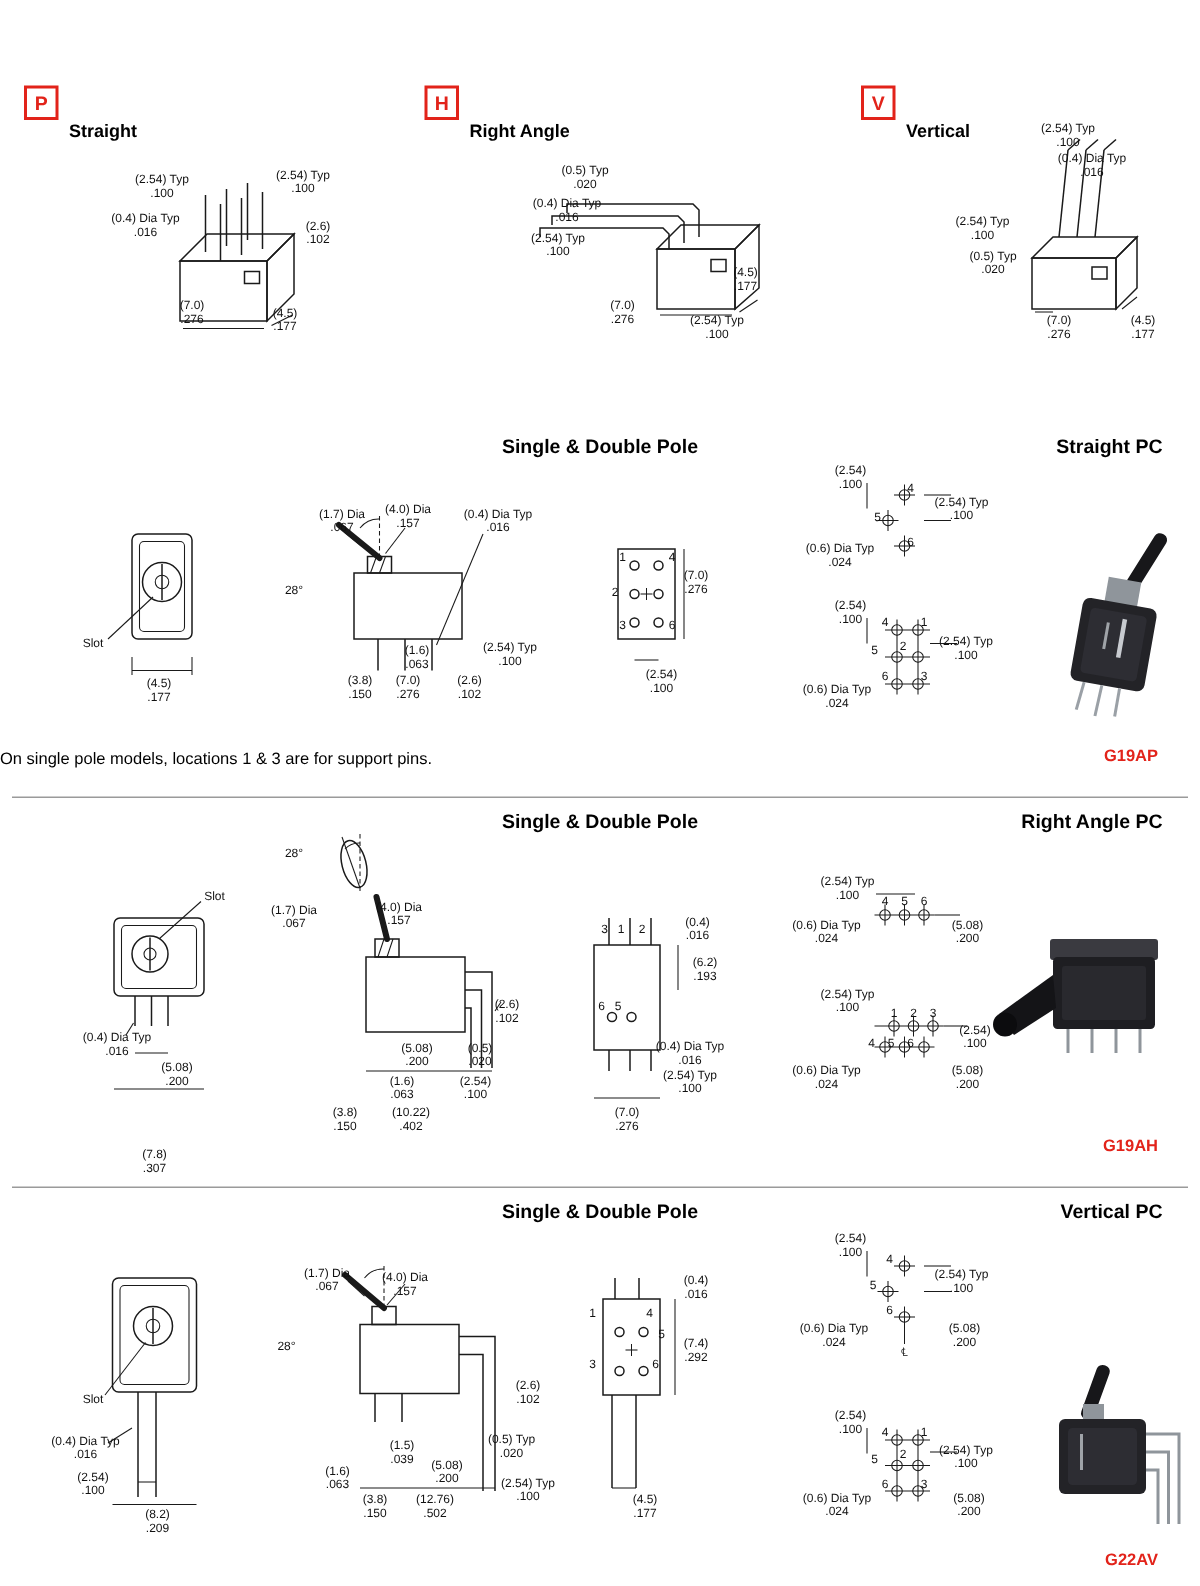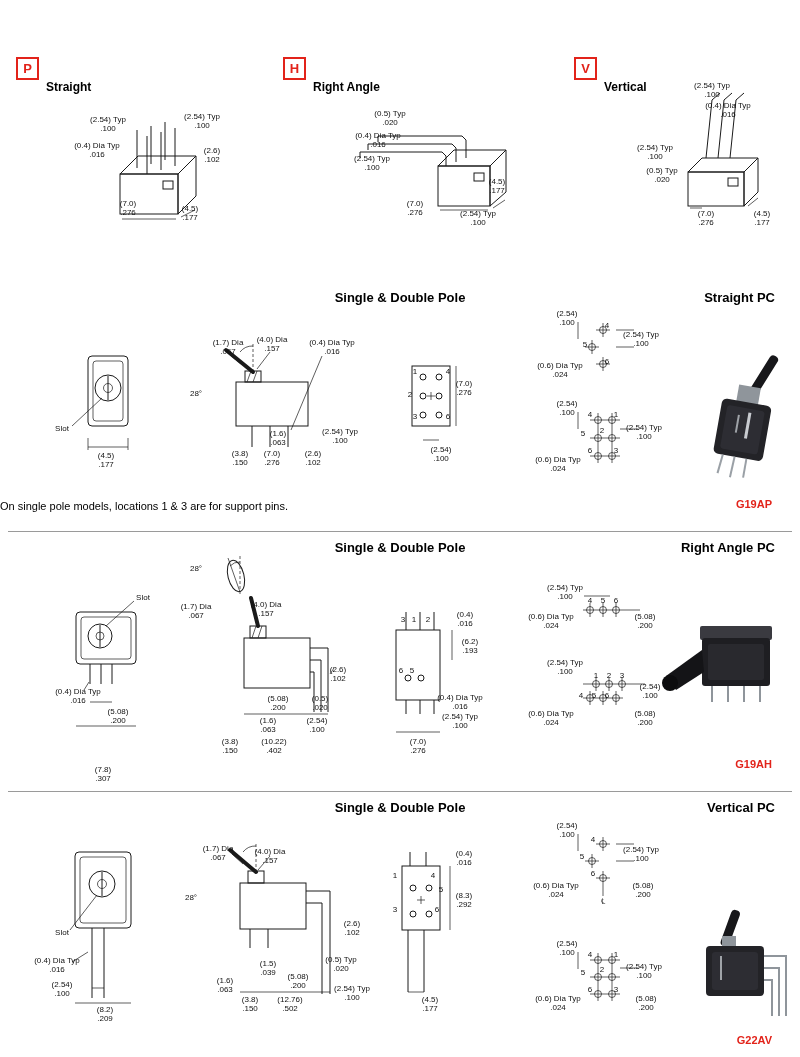--- a/index.html
+++ b/index.html
@@ -548,21 +548,21 @@
 .150</div>
       <div class="dim" style="left: 290px; top: 996px;">(12.76)
 .502</div>
       <div class="dim" style="left: 395px; top: 872px;">1</div>
       <div class="dim" style="left: 433px; top: 872px;">4</div>
       <div class="dim" style="left: 441px; top: 886px;">5</div>
       <div class="dim" style="left: 395px; top: 906px;">3</div>
       <div class="dim" style="left: 437px; top: 906px;">6</div>
       <div class="dim" style="left: 464px; top: 850px;">(0.4)
 .016</div>
-      <div class="dim" style="left: 464px; top: 892px;">(8.3)
+      <div class="dim" style="left: 464px; top: 892px;">(7.4)
 .292</div>
       <div class="dim" style="left: 430px; top: 996px;">(4.5)
 .177</div>
       <div class="dim" style="left: 567px; top: 822px;">(2.54)
 .100</div>
       <div class="dim" style="left: 593px; top: 836px;">4</div>
       <div class="dim" style="left: 582px; top: 853px;">5</div>
       <div class="dim" style="left: 641px; top: 846px;">(2.54) Typ
 .100</div>
       <div class="dim" style="left: 593px; top: 870px;">6</div>

